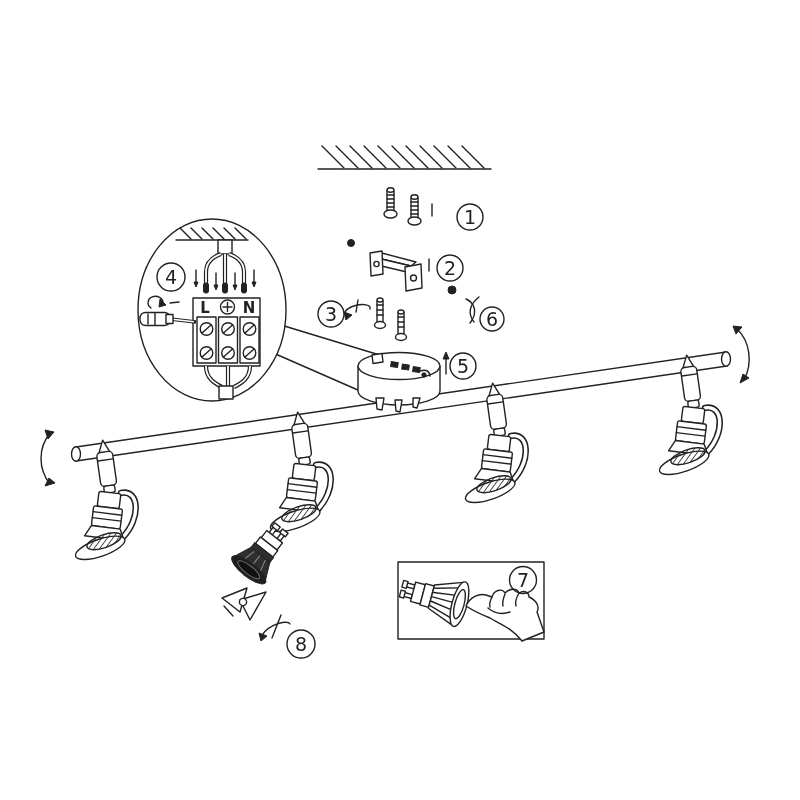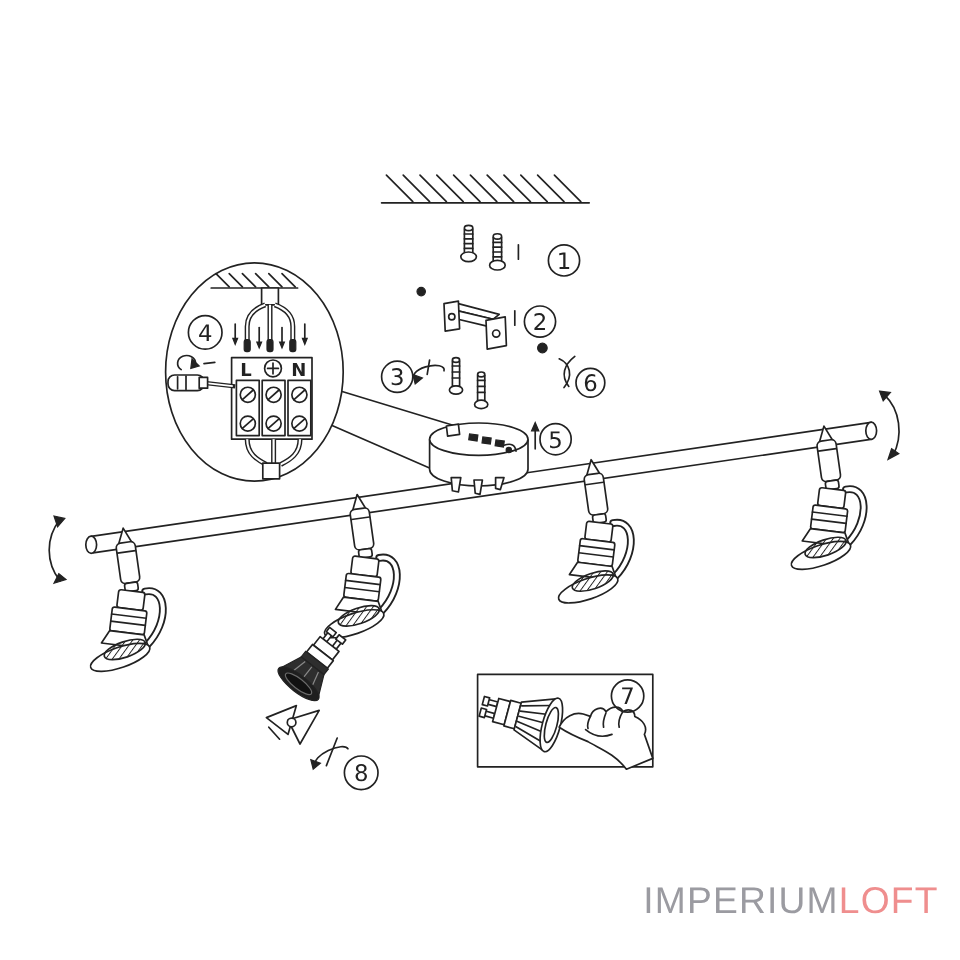--- a/index.html
+++ b/index.html
@@ -326,15 +326,14 @@
       <path class="ln" d="M 519,593 C 516,598 515,602 516,606"></path>
       <path class="ln" d="M 488,608 C 494,613 502,615 510,612"></path>
     </g>
     <g>
       <circle class="ln" cx="523" cy="580" r="13.5" stroke-width="1.7"></circle>
       <text class="num" x="523" y="587" text-anchor="middle">7</text>
     </g>
   </g>
 </svg>
 
-<div id="watermark"><span>IMPERIUM</span><span class="accent">LOFT</span></div>
 
 </div>
 
 </body></html>

